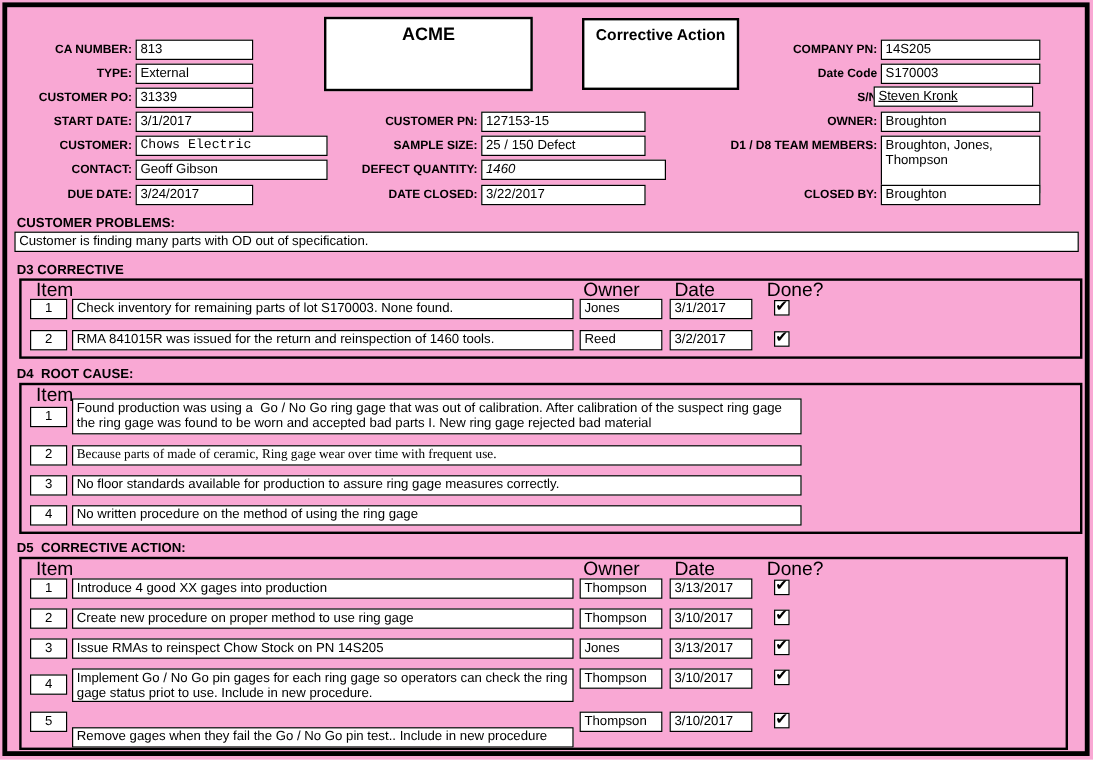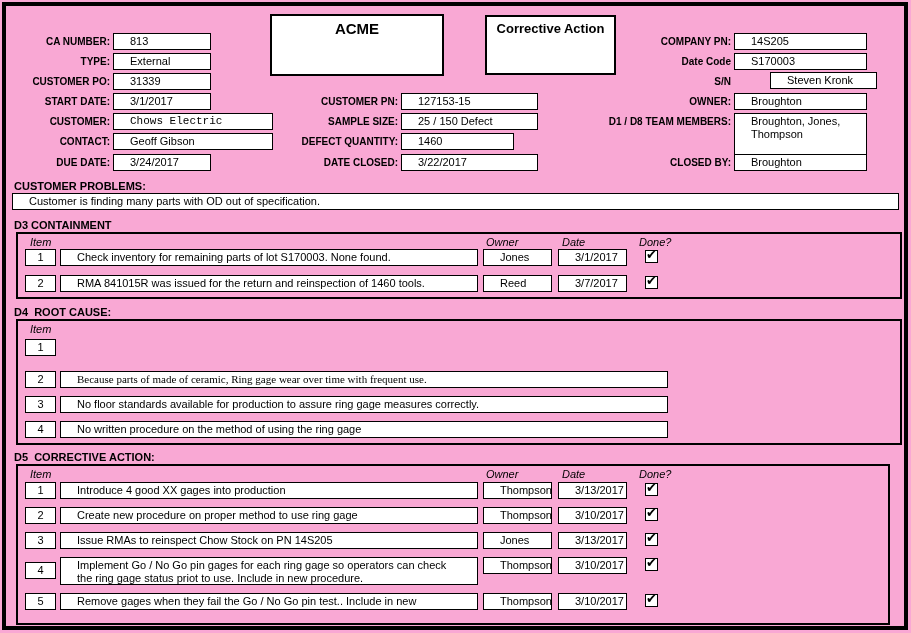--- a/index.html
+++ b/index.html
@@ -15,37 +15,37 @@
   .outer-border {
     position:absolute; left:2px; top:2px; right:3px; bottom:3px;
     border:4px solid #000; pointer-events:none;
   }
   .lbl {
     position:absolute; font-weight:bold; font-size:10px;
     text-align:right; white-space:nowrap; line-height:13px;
   }
   .box {
     position:absolute; border:1px solid #000; background:#fff;
-    font-size:11px; line-height:13px; padding:1px 16px;
+    font-size:11px; line-height:13px; padding:1px 3px;
     white-space:pre-wrap; overflow:hidden;
   }
   .box.h1 { height:17px; }
   .hdr-box {
     position:absolute; border:2px solid #000; background:#fff;
     text-align:center; font-weight:bold;
   }
   .hdr-box .hdr-text { padding-top:4px; display:block; }
   .section-lbl {
     position:absolute; font-weight:bold; font-size:11px; white-space:pre; line-height:13px;
   }
   .container {
     position:absolute; border:2px solid #000; background:transparent;
   }
   .col-hdr {
-    position:absolute; font-size:11px; line-height:13px; white-space:nowrap;font-style:italic;
+    position:absolute; font-size:16px; line-height:13px; white-space:nowrap;
   }
   .item-box {
     position:absolute; border:1px solid #000; width:31px; height:17px;
     font-size:11px; line-height:15px; text-align:center; background:#fff;
   }
   .checkbox {
     position:absolute; width:13px; height:13px; border:1.5px solid #000;
     background:#fff; display:flex; align-items:center; justify-content:center;
   }
   .checkbox span {
@@ -79,68 +79,69 @@
   <div class="lbl" style="left:14px; top:135px; width:96px;">CONTACT:</div>
   <div class="box h1" style="left:113px; top:133px; width:160px;">Geoff Gibson</div>
   <div class="lbl" style="left:14px; top:156px; width:96px;">DUE DATE:</div>
   <div class="box h1" style="left:113px; top:154px; width:98px;">3/24/2017</div>
 
   <div class="lbl" style="left:270px; top:95px;  width:128px;">CUSTOMER PN:</div>
   <div class="box h1" style="left:401px; top:93px;  width:137px;">127153-15</div>
   <div class="lbl" style="left:270px; top:115px; width:128px;">SAMPLE SIZE:</div>
   <div class="box h1" style="left:401px; top:113px; width:137px;">25 / 150 Defect</div>
   <div class="lbl" style="left:270px; top:135px; width:128px;">DEFECT QUANTITY:</div>
-  <div class="box h1" style="left:401px; top:133px; width:113px;">1460</div>
+  <div class="box h1" style="left:401px; top:133px; width:154px;font-style:italic;">1460</div>
   <div class="lbl" style="left:270px; top:156px; width:128px;">DATE CLOSED:</div>
   <div class="box h1" style="left:401px; top:154px; width:137px;">3/22/2017</div>
 
   <div class="lbl" style="left:571px; top:35px;  width:160px;">COMPANY PN:</div>
   <div class="box h1" style="left:734px; top:33px;  width:133px;">14S205</div>
   <div class="lbl" style="left:571px; top:55px;  width:160px;">Date Code</div>
   <div class="box h1" style="left:734px; top:53px;  width:133px;">S170003</div>
   <div class="lbl" style="left:571px; top:75px;  width:160px;">S/N</div>
-  <div class="box h1" style="left:770px; top:72px;  width:107px;">Steven Kronk</div>
+  <div class="box h1" style="left:728px; top:72px;  width:133px;text-decoration:underline;">Steven Kronk</div>
   <div class="lbl" style="left:571px; top:95px;  width:160px;">OWNER:</div>
   <div class="box h1" style="left:734px; top:93px;  width:133px;">Broughton</div>
   <div class="lbl" style="left:571px; top:115px; width:160px;">D1 / D8 TEAM MEMBERS:</div>
   <div class="box" style="left:734px; top:113px; width:133px; height:48px;">Broughton, Jones,  Thompson</div>
   <div class="lbl" style="left:571px; top:156px; width:160px;">CLOSED BY:</div>
   <div class="box h1" style="left:734px; top:154px; width:133px;">Broughton</div>
 
   <div class="section-lbl" style="left:14px; top:180px;">CUSTOMER PROBLEMS:</div>
   <div class="box h1" style="left:12px; top:193px; width:887px;">Customer is finding many parts with OD out of specification.</div>
 
-  <div class="section-lbl" style="left:14px; top:219px;">D3 CONTAINMENT</div>
+  <div class="section-lbl" style="left:14px; top:219px;">D3 CORRECTIVE</div>
   <div class="container" style="left:16px; top:232px; width:886px; height:67px;"></div>
   <div class="col-hdr" style="left:30px;  top:236px;">Item</div>
   <div class="col-hdr" style="left:486px; top:236px;">Owner</div>
   <div class="col-hdr" style="left:562px; top:236px;">Date</div>
   <div class="col-hdr" style="left:639px; top:236px;">Done?</div>
 
   <div class="item-box" style="left:25px; top:249px;">1</div>
   <div class="box h1" style="left:60px;  top:249px; width:418px;">Check inventory for remaining parts of lot S170003. None found.</div>
   <div class="box h1" style="left:483px; top:249px; width:69px;">Jones</div>
   <div class="box h1" style="left:558px; top:249px; width:69px;">3/1/2017</div>
   <div class="checkbox" style="left:645px; top:250px;">
       <span>✔</span>
     </div>
 
   <div class="item-box" style="left:25px; top:275px;">2</div>
   <div class="box h1" style="left:60px;  top:275px; width:418px;">RMA 841015R was issued for the return and reinspection of 1460 tools.</div>
   <div class="box h1" style="left:483px; top:275px; width:69px;">Reed</div>
-  <div class="box h1" style="left:558px; top:275px; width:69px;">3/7/2017</div>
+  <div class="box h1" style="left:558px; top:275px; width:69px;">3/2/2017</div>
   <div class="checkbox" style="left:645px; top:276px;">
       <span>✔</span>
     </div>
 
   <div class="section-lbl" style="left:14px; top:306px;">D4  ROOT CAUSE:</div>
   <div class="container" style="left:16px; top:319px; width:886px; height:126px;"></div>
   <div class="col-hdr" style="left:30px; top:323px;">Item</div>
 
   <div class="item-box" style="left:25px; top:339px;">1</div>
+  <div class="box" style="left:60px; top:332px; width:608px; height:30px;">Found production was using a  Go / No Go ring gage that was out of calibration. After calibration of the suspect ring gage the ring gage was found to be worn and accepted bad parts I. New ring gage rejected bad material</div>
 
   <div class="item-box" style="left:25px; top:371px;">2</div>
   <div class="box h1" style="left:60px; top:371px; width:608px;font-family:Liberation Serif, serif;">Because parts of made of ceramic, Ring gage wear over time with frequent use.</div>
 
   <div class="item-box" style="left:25px; top:396px;">3</div>
   <div class="box h1" style="left:60px; top:396px; width:608px;">No floor standards available for production to assure ring gage measures correctly.</div>
 
   <div class="item-box" style="left:25px; top:421px;">4</div>
   <div class="box h1" style="left:60px; top:421px; width:608px;">No written procedure on the method of using the ring gage</div>
 
@@ -177,19 +178,19 @@
 
   <div class="item-box" style="left:25px; top:562px;">4</div>
   <div class="box" style="left:60px; top:557px; width:418px; height:28px;">Implement Go / No Go pin gages for each ring gage so operators can check the ring gage status priot to use. Include in new procedure.</div>
   <div class="box h1" style="left:483px; top:557px; width:69px;">Thompson</div>
   <div class="box h1" style="left:558px; top:557px; width:69px;">3/10/2017</div>
   <div class="checkbox" style="left:645px; top:558px;">
       <span>✔</span>
     </div>
 
   <div class="item-box" style="left:25px; top:593px;">5</div>
-  <div class="box h1" style="left:60px;  top:593px; width:418px;">Remove gages when they fail the Go / No Go pin test.. Include in new procedure</div>
+  <div class="box h1" style="left:60px;  top:606px; width:418px;">Remove gages when they fail the Go / No Go pin test.. Include in new procedure</div>
   <div class="box h1" style="left:483px; top:593px; width:69px;">Thompson</div>
   <div class="box h1" style="left:558px; top:593px; width:69px;">3/10/2017</div>
   <div class="checkbox" style="left:645px; top:594px;">
       <span>✔</span>
     </div>
 </div>
 
 </body></html>

